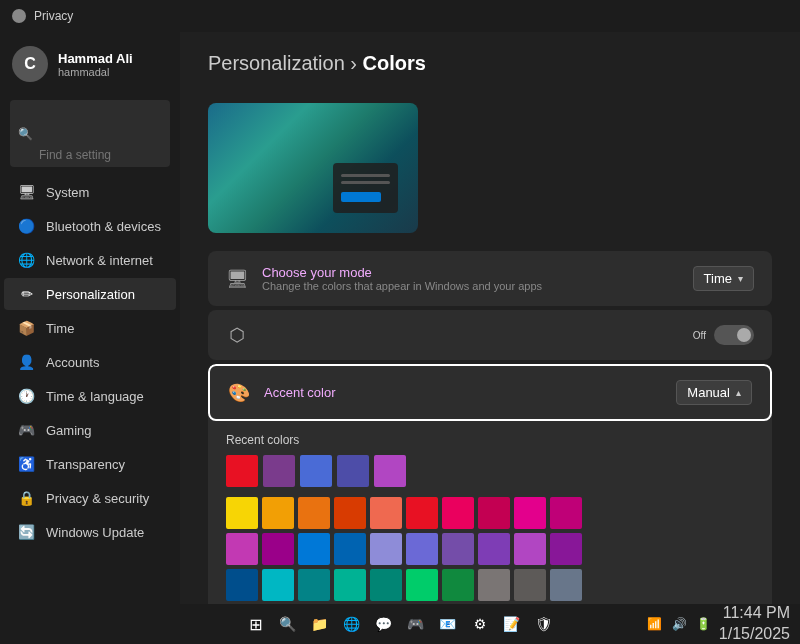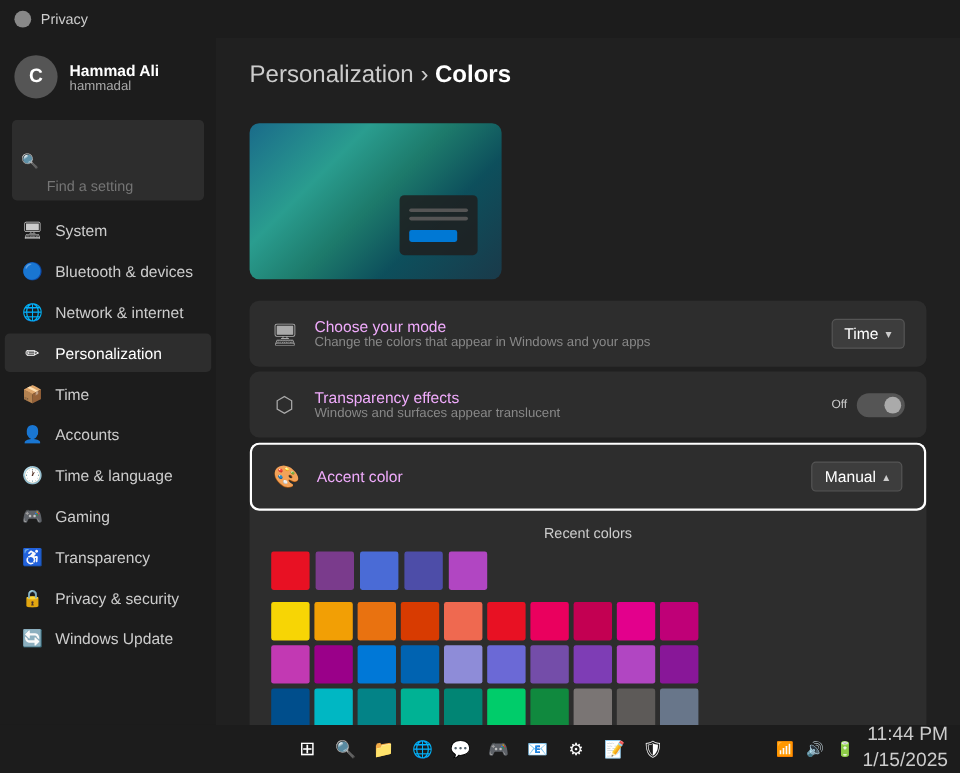--- a/index.html
+++ b/index.html
@@ -277,21 +277,20 @@
       border: 2px solid #fff;
       border-radius: 8px;
     }
     .accent-header-left {
       display: flex;
       align-items: center;
       gap: 14px;
     }
     .accent-body {
       padding: 12px 18px 18px;
-      text-align: center;
     }
 
     .section-label {
       font-size: 12px;
       color: #ccc;
       margin-bottom: 8px;
       font-weight: 400;
     }
 
     .color-row {
@@ -461,24 +460,20 @@
         <div class="dropdown">
           <span>Time</span>
           <span class="dropdown-arrow">▾</span>
         </div>
       </div>
     </div>
 
     <div class="setting-row">
       <div class="setting-left">
         <span class="setting-icon">⬡</span>
-        <div class="setting-texts">
-          <div class="setting-title">Transparency effects</div>
-          <div class="setting-desc">Windows and surfaces appear translucent</div>
-        </div>
       </div>
       <div class="setting-right">
         <span class="toggle-label">Off</span>
         <div class="toggle">
           <div class="toggle-knob"></div>
         </div>
       </div>
     </div>
 
     <div class="accent-section">

